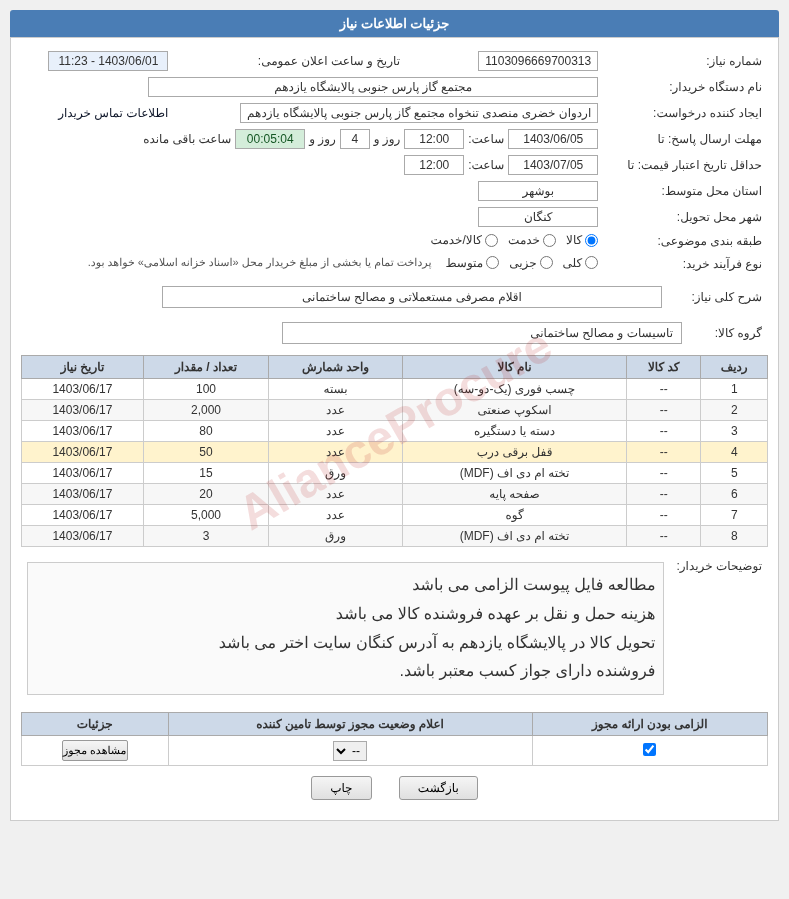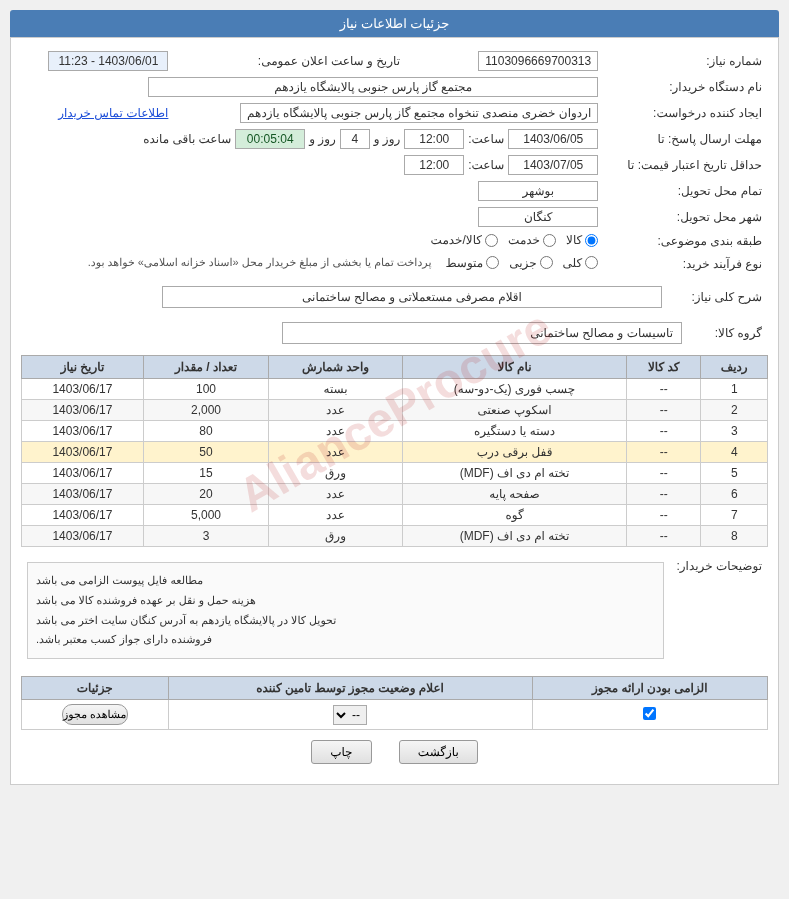--- a/index.html
+++ b/index.html
@@ -15,21 +15,21 @@
       min-height: 899px;
       background: #f0f0f0;
       padding: 10px;
     }
     .header-bar {
       background: #4a7db5;
       color: white;
       text-align: center;
       padding: 6px 10px;
       font-size: 13px;
-      font-weight: normal;
+      font-weight: bold;
       border-radius: 3px 3px 0 0;
     }
     .main-card {
       background: white;
       border: 1px solid #ccc;
       padding: 10px;
     }
     .info-table {
       width: 100%;
       border-collapse: collapse;
@@ -54,22 +54,21 @@
       display: inline-block;
       min-width: 120px;
       text-align: center;
       font-size: 12px;
     }
     .value-box-blue {
       background: #e8f0fb;
       border: 1px solid #aaa;
     }
     .link-blue {
-      color: #1d4ed8;
-      text-decoration: underline;
+      color: #0f172a;
       cursor: pointer;
     }
     .section-header {
       background: #d4e3f5;
       border: 1px solid #b0c8e8;
       padding: 4px 8px;
       font-weight: bold;
       font-size: 12px;
       margin: 8px 0 4px 0;
       text-align: center;
@@ -123,23 +122,23 @@
       background: white;
     }
     .row-highlight td {
       background: #fff3cd !important;
     }
     .buyer-notes {
       border: 1px solid #ccc;
       padding: 8px;
       background: #fafafa;
       margin: 6px 0;
-      font-size: 11px;
+      font-size: 16px;
       line-height: 1.8;
-      text-align: left;
+      text-align: right;
     }
     .section-sub-header {
       background: #d4e3f5;
       border: 1px solid #b0c8e8;
       padding: 4px 8px;
       font-weight: bold;
       font-size: 12px;
       margin: 8px 0 4px 0;
       text-align: center;
     }
@@ -171,21 +170,21 @@
       font-size: 12px;
       border-radius: 3px;
       margin: 0 12px;
     }
     .btn-view {
       background: linear-gradient(to bottom, #f5f5f5, #e0e0e0);
       border: 1px solid #999;
       padding: 3px 0;
       cursor: pointer;
       font-size: 11px;
-      border-radius: 10px;
+      border-radius: 2px;
     }
     .footer-buttons {
       text-align: center;
       margin: 10px 0;
     }
     .watermark {
       position: absolute;
       top: 50%;
       left: 50%;
       transform: translate(-50%, -50%) rotate(-30deg);
@@ -268,21 +267,21 @@
         </td>
         <td colspan="3">
           <div class="inline-flex">
             <span class="value-box" style="min-width:90px;">1403/07/05</span>
             <span>ساعت:</span>
             <span class="value-box" style="min-width:60px;">12:00</span>
           </div>
         </td>
       </tr>
       <tr>
-        <td class="label-cell">تمام محل تحویل:</td>
+        <td class="label-cell">استان محل متوسط:</td>
         <td colspan="3">
           <span class="value-box" style="min-width:120px;">بوشهر</span>
         </td>
       </tr>
       <tr>
         <td class="label-cell">شهر محل تحویل:</td>
         <td colspan="3">
           <span class="value-box" style="min-width:120px;">کنگان</span>
         </td>
       </tr>

